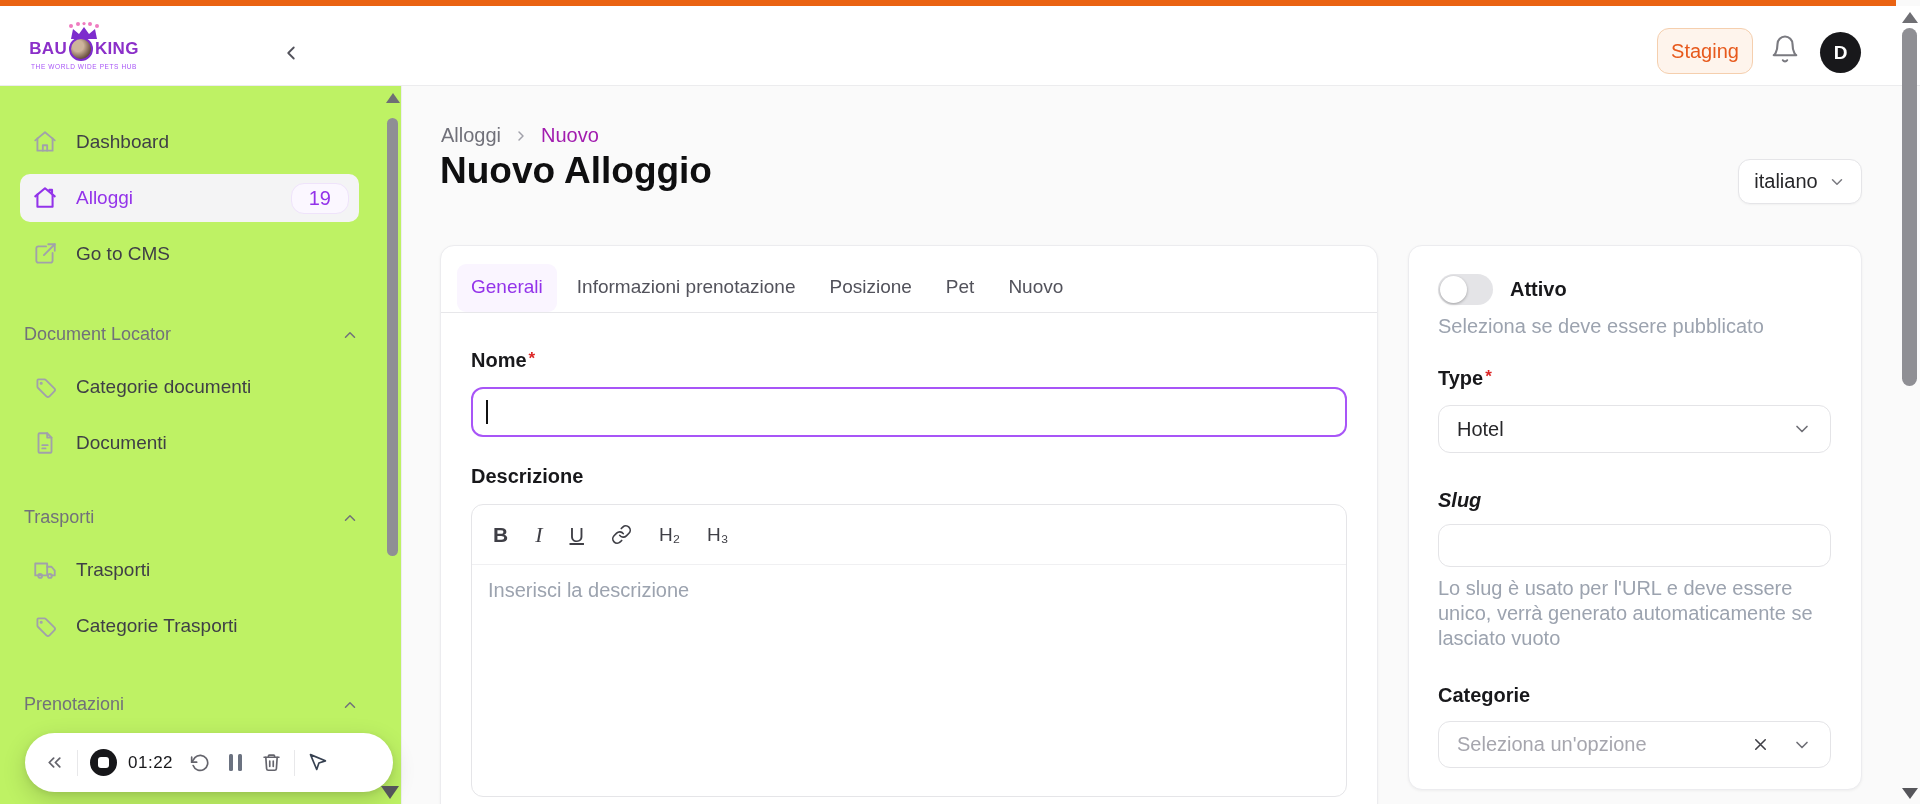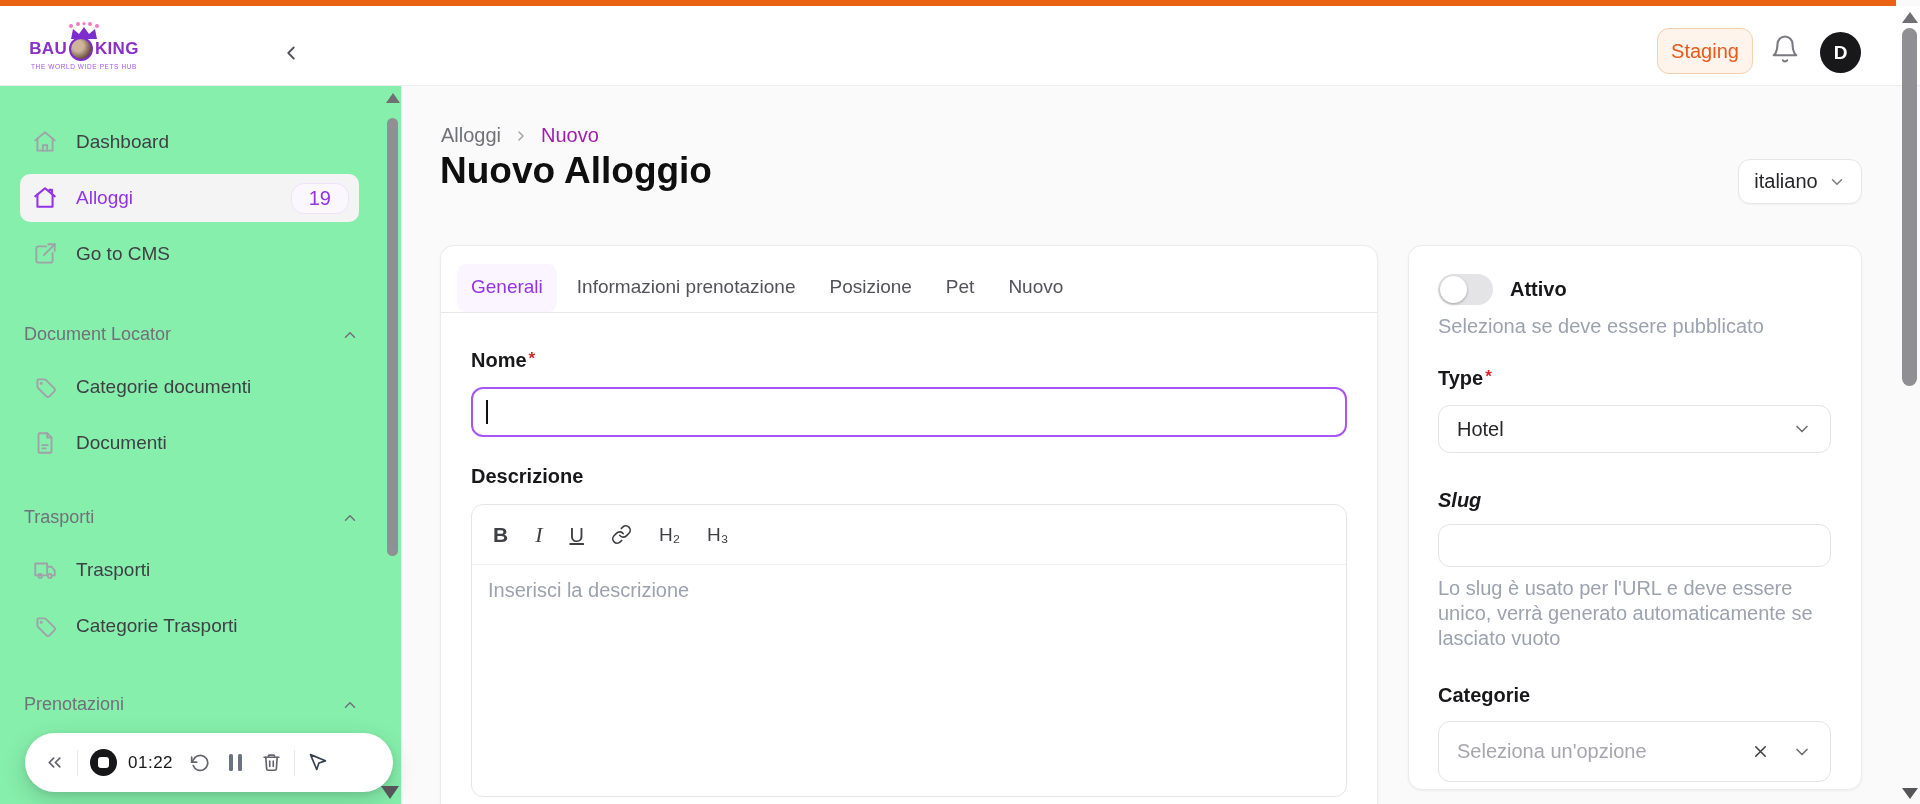--- a/index.html
+++ b/index.html
@@ -32,21 +32,21 @@
             display:flex; align-items:center; justify-content:center; }
 
   
   .pagebar-up { position:absolute; left:1902px; top:12px; width:0; height:0; z-index:7;
                 border-left:8px solid transparent; border-right:8px solid transparent; border-bottom:11px solid #6f6f74; }
   .pagebar-thumb { position:absolute; left:1902px; top:28px; width:15px; height:358px; background:#8f8f94; border-radius:8px; z-index:7; }
   .pagebar-down { position:absolute; left:1902px; top:788px; width:0; height:0; z-index:7;
                   border-left:8px solid transparent; border-right:8px solid transparent; border-top:11px solid #55555a; }
 
   
-  .sidebar { position:absolute; left:0; top:86px; width:402px; height:718px; background:#86efac;
+  .sidebar { position:absolute; left:0; top:86px; width:402px; height:718px; background:#bef264;
              border-right:1px solid #ededf0; padding-top:32px; z-index:2; }
   .nav-item { display:flex; align-items:center; height:48px; margin:0 42px 8px 20px; padding:0 10px 0 12px;
               border-radius:10px; color:#3f3f46; cursor:pointer; }
   .nav-item .nicon { width:26px; height:26px; color:#a1a1aa; flex:none; }
   .nav-item .nlabel { font-size:19px; margin-left:18px; white-space:nowrap; }
   .nav-item.active { background:#f4f4f5; }
   .nav-item.active .nicon { color:#9333ea; }
   .nav-item.active .nlabel { color:#9333ea; font-weight:500; }
   .nav-badge { margin-left:auto; background:#fbf7ff; border:1px solid #efe3fb; color:#9333ea;
                font-size:20px; padding:3px 17px; border-radius:13px; }
@@ -112,21 +112,21 @@
   .help-top { margin-top:9px; }
   .panel-label { margin-top:28px; font-size:20px; font-weight:600; color:#18181b; }
   .select { margin-top:15px; height:48px; border:1px solid #e4e4e7; border-radius:12px; background:#fff;
             display:flex; align-items:center; padding:0 18px; font-size:20px; color:#27272a; cursor:pointer; }
   .select .chev { width:20px; height:20px; color:#6f6f76; margin-left:auto; }
   .slug-label { margin-top:36px;font-style:italic; }
   .slug-input { margin-top:12px; width:100%; height:43px; border:1px solid #e4e4e7; border-radius:12px;
                 outline:none; font-size:20px; padding:0 16px; color:#18181b; }
   .slug-help { margin-top:9px; }
   .cat-label { margin-top:33px; }
-  .cat-select { margin-top:14px; height:61px; }
+  .cat-select { margin-top:14px; height:47px; }
   .cat-select .placeholder { color:#a6a6ae; }
   .clear-x { margin-left:auto; width:19px; height:19px; color:#3f3f46; }
   .cat-select .chev { margin-left:22px; }
 
   
   .recorder { position:absolute; left:25px; top:733px; width:368px; height:59px; background:#fff;
               border-radius:30px; box-shadow:0 8px 24px rgba(0,0,0,.16), 0 2px 6px rgba(0,0,0,.08);
               display:flex; align-items:center; padding:0 19px; z-index:50; }
   .rec-ic { color:#64646c; flex:none; cursor:pointer; }
   .rec-div { width:1px; height:26px; background:#e8e8ea; margin:0 12px; flex:none; }

